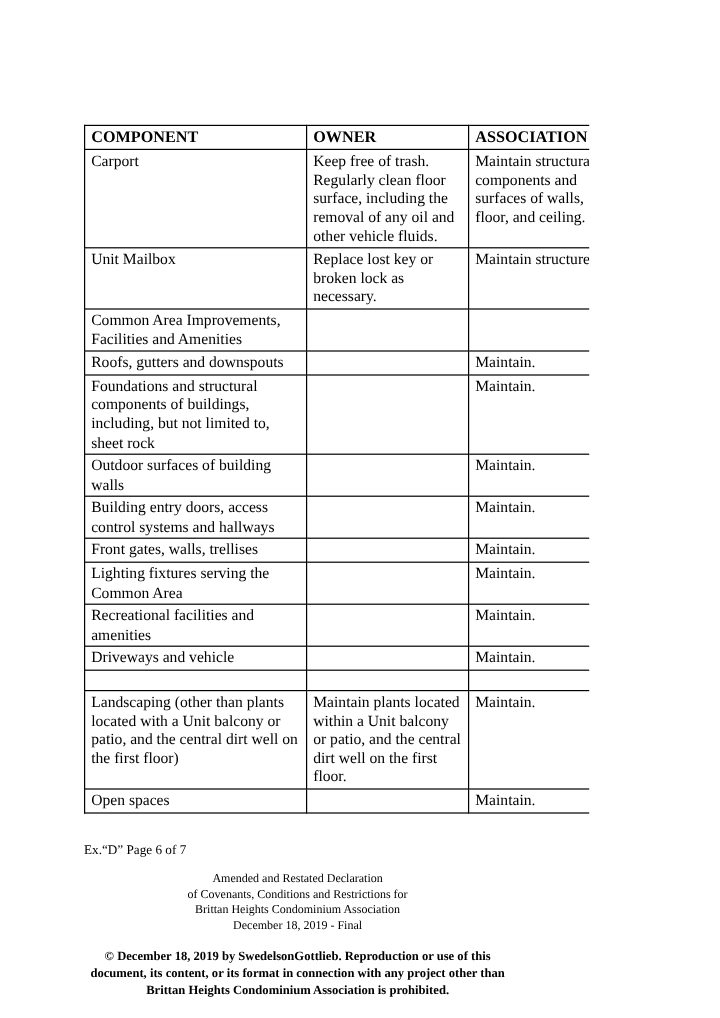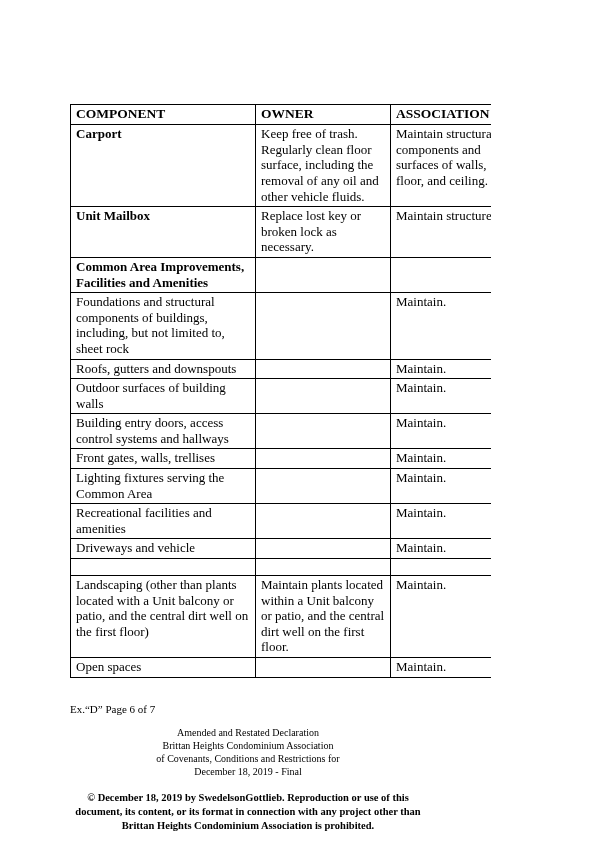--- a/index.html
+++ b/index.html
@@ -34,21 +34,21 @@
     padding: 1px 4px 2px 5px;
     font-size: 13px;
     line-height: 1.2;
     height: 17px;
     overflow: hidden;
   }
   .resp-table th {
     font-weight: bold;
     font-size: 13.5px;
   }
-  .resp-table td.b { font-weight: bold; }
+  .resp-table td.b { font-weight: normal; }
   .page-label {
     margin-top: 25px;
     font-size: 11px;
   }
   .ref-block {
     margin-top: 11px;
     text-align: center;
     font-size: 10px;
     line-height: 1.3;
   }
@@ -88,26 +88,26 @@
           <td class="b">Unit Mailbox</td>
           <td>Replace lost key or broken lock as necessary.</td>
           <td>Maintain structure.</td>
         </tr>
         <tr>
           <td class="b">Common Area Improvements, Facilities and Amenities</td>
           <td></td>
           <td></td>
         </tr>
         <tr>
-          <td>Foundations and structural components of buildings, including, but not limited to, sheet rock</td>
+          <td>Roofs, gutters and downspouts</td>
           <td></td>
           <td>Maintain.</td>
         </tr>
         <tr>
-          <td>Roofs, gutters and downspouts</td>
+          <td>Foundations and structural components of buildings, including, but not limited to, sheet rock</td>
           <td></td>
           <td>Maintain.</td>
         </tr>
         <tr>
           <td>Outdoor surfaces of building walls</td>
           <td></td>
           <td>Maintain.</td>
         </tr>
         <tr>
           <td>Building entry doors, access control systems and hallways</td>
@@ -149,20 +149,20 @@
           <td></td>
           <td>Maintain.</td>
         </tr>
       </tbody>
   </table>
 
   <div class="page-label">Ex.“D” Page 6 of 7</div>
 
   <div class="ref-block">
     <div>Amended and Restated Declaration</div>
+    <div>of Covenants, Conditions and Restrictions for</div>
     <div>Brittan Heights Condominium Association</div>
-    <div>of Covenants, Conditions and Restrictions for</div>
     <div>December 18, 2019 - Final</div>
   </div>
 
   <div class="copyright">© December 18, 2019 by SwedelsonGottlieb. Reproduction or use of this document, its content, or its format in connection with any project other than Brittan Heights Condominium Association  is prohibited.</div>
 
 </div>
 
 </body></html>

